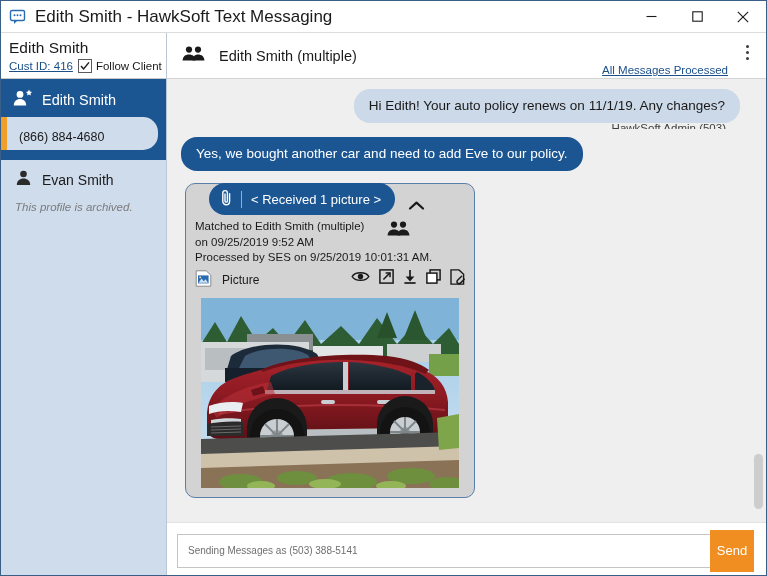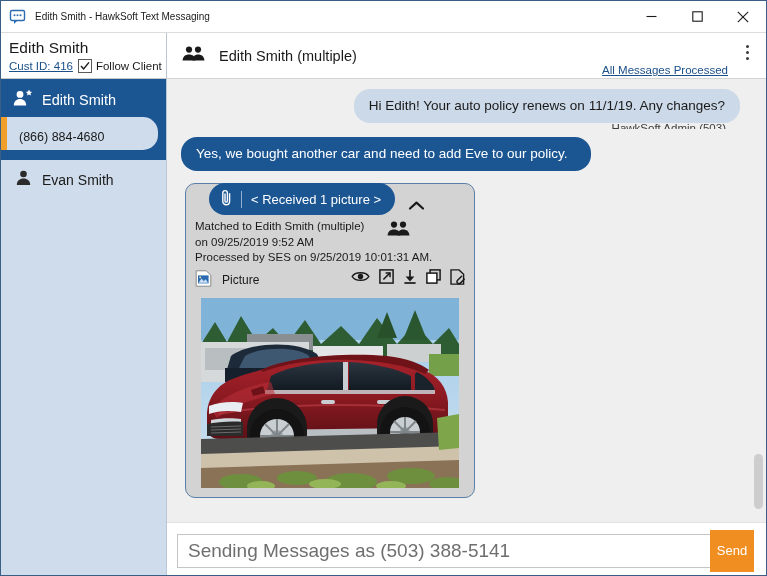--- a/index.html
+++ b/index.html
@@ -26,21 +26,21 @@
     background: #ffffff;
     border-bottom: 1px solid #dcdcdc;
     position: relative;
   }
   .title-icon {
     width: 18px; height: 18px;
     margin-left: 8px; margin-right: 8px;
     flex: 0 0 auto;
   }
   .title-text {
-    font-size: 10px;
+    font-size: 17px;
     color: #1a1a1a;
     white-space: nowrap;
   }
   .win-controls {
     position: absolute;
     right: 0; top: 0;
     height: 31px;
     display: flex;
   }
   .win-btn {
@@ -239,21 +239,21 @@
     border-radius: 16px;
     padding: 8px 15px 9px 15px;
     font-size: 13.5px;
     max-width: 420px;
     line-height: 17px;
   }
   .bubble-out {
     background: #1b5693;
     color: #ffffff;
     border-radius: 16px;
-    padding: 8px 23px 9px 15px;
+    padding: 8px 15px 9px 15px;
     font-size: 13.5px;
     max-width: 430px;
     line-height: 17px;
   }
 
   
   .attach-card {
     background: #d3d3d3;
     border: 1px solid #5a7fa8;
     border-radius: 10px;
@@ -357,21 +357,21 @@
     border-top: 1px solid #e3e3e3;
   }
   .composer-input {
     flex: 1;
     height: 34px;
     border: 1px solid #c4c4c4;
     border-right: none;
     box-sizing: border-box;
     background: #fff;
     font-family: "Liberation Sans", sans-serif;
-    font-size: 19px;
+    font-size: 10px;
     color: #1a1a1a;
     padding: 0 10px;
     outline: none;
     min-width: 0;
   }
   .composer-input::placeholder { color: #6f6f6f; }
   .send-btn {
     width: 44px;
     height: 42px;
     background: #f08e22;
@@ -457,20 +457,21 @@
       <div class="contact-row">
         <span>
           <svg width="17" height="17" viewBox="0 0 17 17">
             <circle cx="8.5" cy="5" r="3.3" fill="#2b2b2b"></circle>
             <path d="M1.8 16 C1.8 11.6 4.8 9.4 8.5 9.4 C12.2 9.4 15.2 11.6 15.2 16 Z" fill="#2b2b2b"></path>
           </svg>
         </span>
         <span class="contact-name">Evan Smith</span>
       </div>
 
+      <div class="archived">This profile is archived.</div>
     </div>
 
     <div class="main">
 
       <div class="conv-header">
         <span class="group-icon">
           <svg width="26" height="18" viewBox="0 0 26 18">
             <circle cx="8" cy="4.6" r="3.1" fill="#1a1a1a"></circle>
             <circle cx="17" cy="4.6" r="3.1" fill="#1a1a1a"></circle>
             <path d="M1.6 15.6 C1.6 11.4 4.4 9.4 8 9.4 C11.6 9.4 14.4 11.4 14.4 15.6 Z" fill="#1a1a1a"></path>

